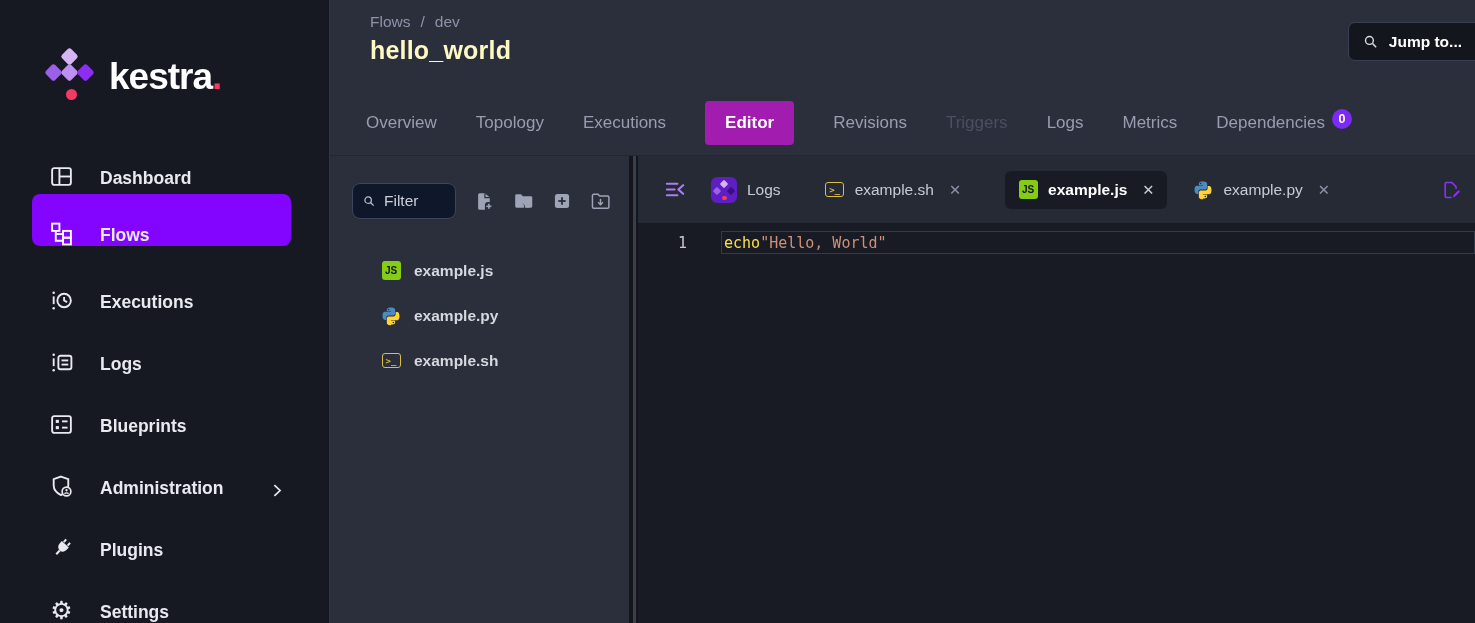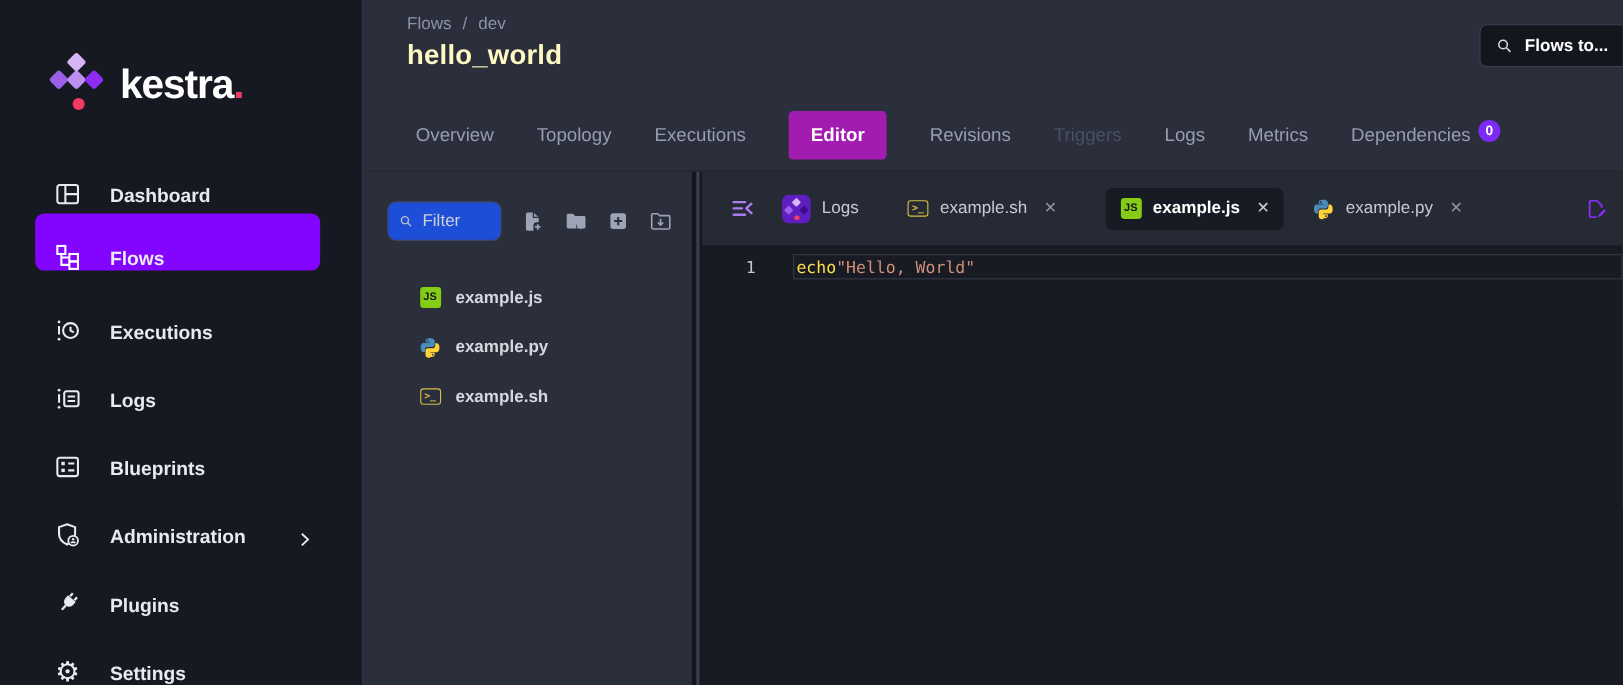--- a/index.html
+++ b/index.html
@@ -48,37 +48,37 @@
   .topbar { position:relative; height:90px; padding:13px 0 0 40px; }
   .breadcrumb { display:flex; gap:10px; font-size:15.5px; color:#8E93A8; }
   .page-title { margin-top:5px; font-size:25px; font-weight:700; color:#fef9c3; letter-spacing:0.2px; }
   .jump-btn {
     position:absolute; top:22px; right:-8px; height:39px;
     display:flex; align-items:center; gap:10px; padding:0 20px 0 13px;
     background:#14161E; border:1px solid #3A3F55; border-radius:7px;
     color:#FFFFFF; font-size:15.5px; font-weight:700; cursor:pointer;
   }
 
-  .flowtabs { height:65px; display:flex; align-items:center; padding-left:48px; gap:39px; font-size:17px; color:#989DB0; }
+  .flowtabs { height:65px; display:flex; align-items:center; padding-left:36px; gap:39px; font-size:17px; color:#989DB0; }
   .ftab { cursor:pointer; display:flex; align-items:center; white-space:nowrap; }
   .ftab.active { background:#a21caf; color:#FFFFFF; font-weight:700; padding:12px 20px; border-radius:4px; }
   .ftab.disabled { color:#4A4F63; cursor:default; }
   .ftab .badge {
     margin-left:7px; width:20px; height:20px; border-radius:50%;
     background:#7C2BF5; color:#fff; font-size:12.5px; font-weight:700;
     display:inline-flex; align-items:center; justify-content:center; transform:translateY(-4px);
   }
 
   
   .content { flex:1; display:flex; border-top:1px solid #232630; min-height:0; }
 
   .file-panel { width:299px; flex:0 0 299px; background:#2B2E3B; }
   .fp-toolbar { display:flex; align-items:center; gap:18px; padding:27px 0 0 22px; }
   .filter-box {
-    width:104px; height:36px; background:#1d4ed8; border:1px solid #3E445E; border-radius:8px;
+    width:104px; height:36px; background:#0f172a; border:1px solid #3E445E; border-radius:8px;
     display:flex; align-items:center; gap:8px; padding:0 9px;
   }
   .filter-box input {
     width:58px; background:transparent; border:none; outline:none;
     color:#CDCFD9; font-size:15.5px; font-family:inherit;
   }
   .filter-box input::placeholder { color:#CDCFD9; opacity:1; }
   .tool-icon { cursor:pointer; display:flex; }
 
   .file-list { margin-top:29px; }
@@ -246,21 +246,21 @@
     </div>
     <div class="page-title">hello_world</div>
 
     <button class="jump-btn">
       <span>
         <svg width="17" height="17" viewBox="0 0 24 24" fill="none" stroke="#D9DBE3" stroke-width="2">
           <circle cx="10.5" cy="10.5" r="5.5"></circle>
             <line x1="15" y1="15" x2="20" y2="20"></line>
         </svg>
       </span>
-      <span>Flows to...</span>
+      <span>Jump to...</span>
     </button>
   </header>
 
   <div class="flowtabs">
     <div class="ftab">
         <span>Overview</span>
       </div>
     <div class="ftab">
         <span>Topology</span>
       </div>

